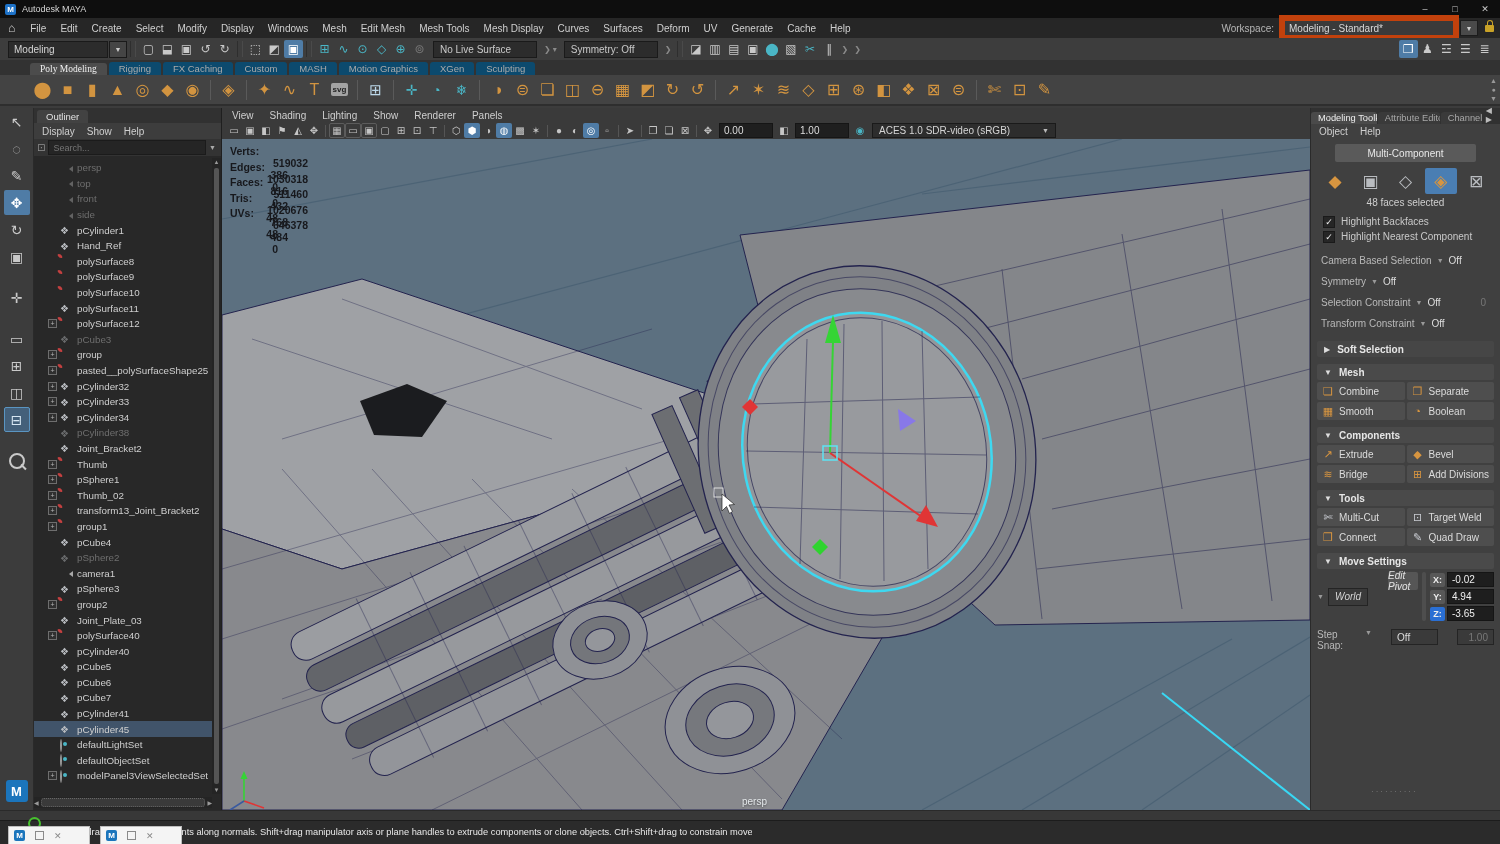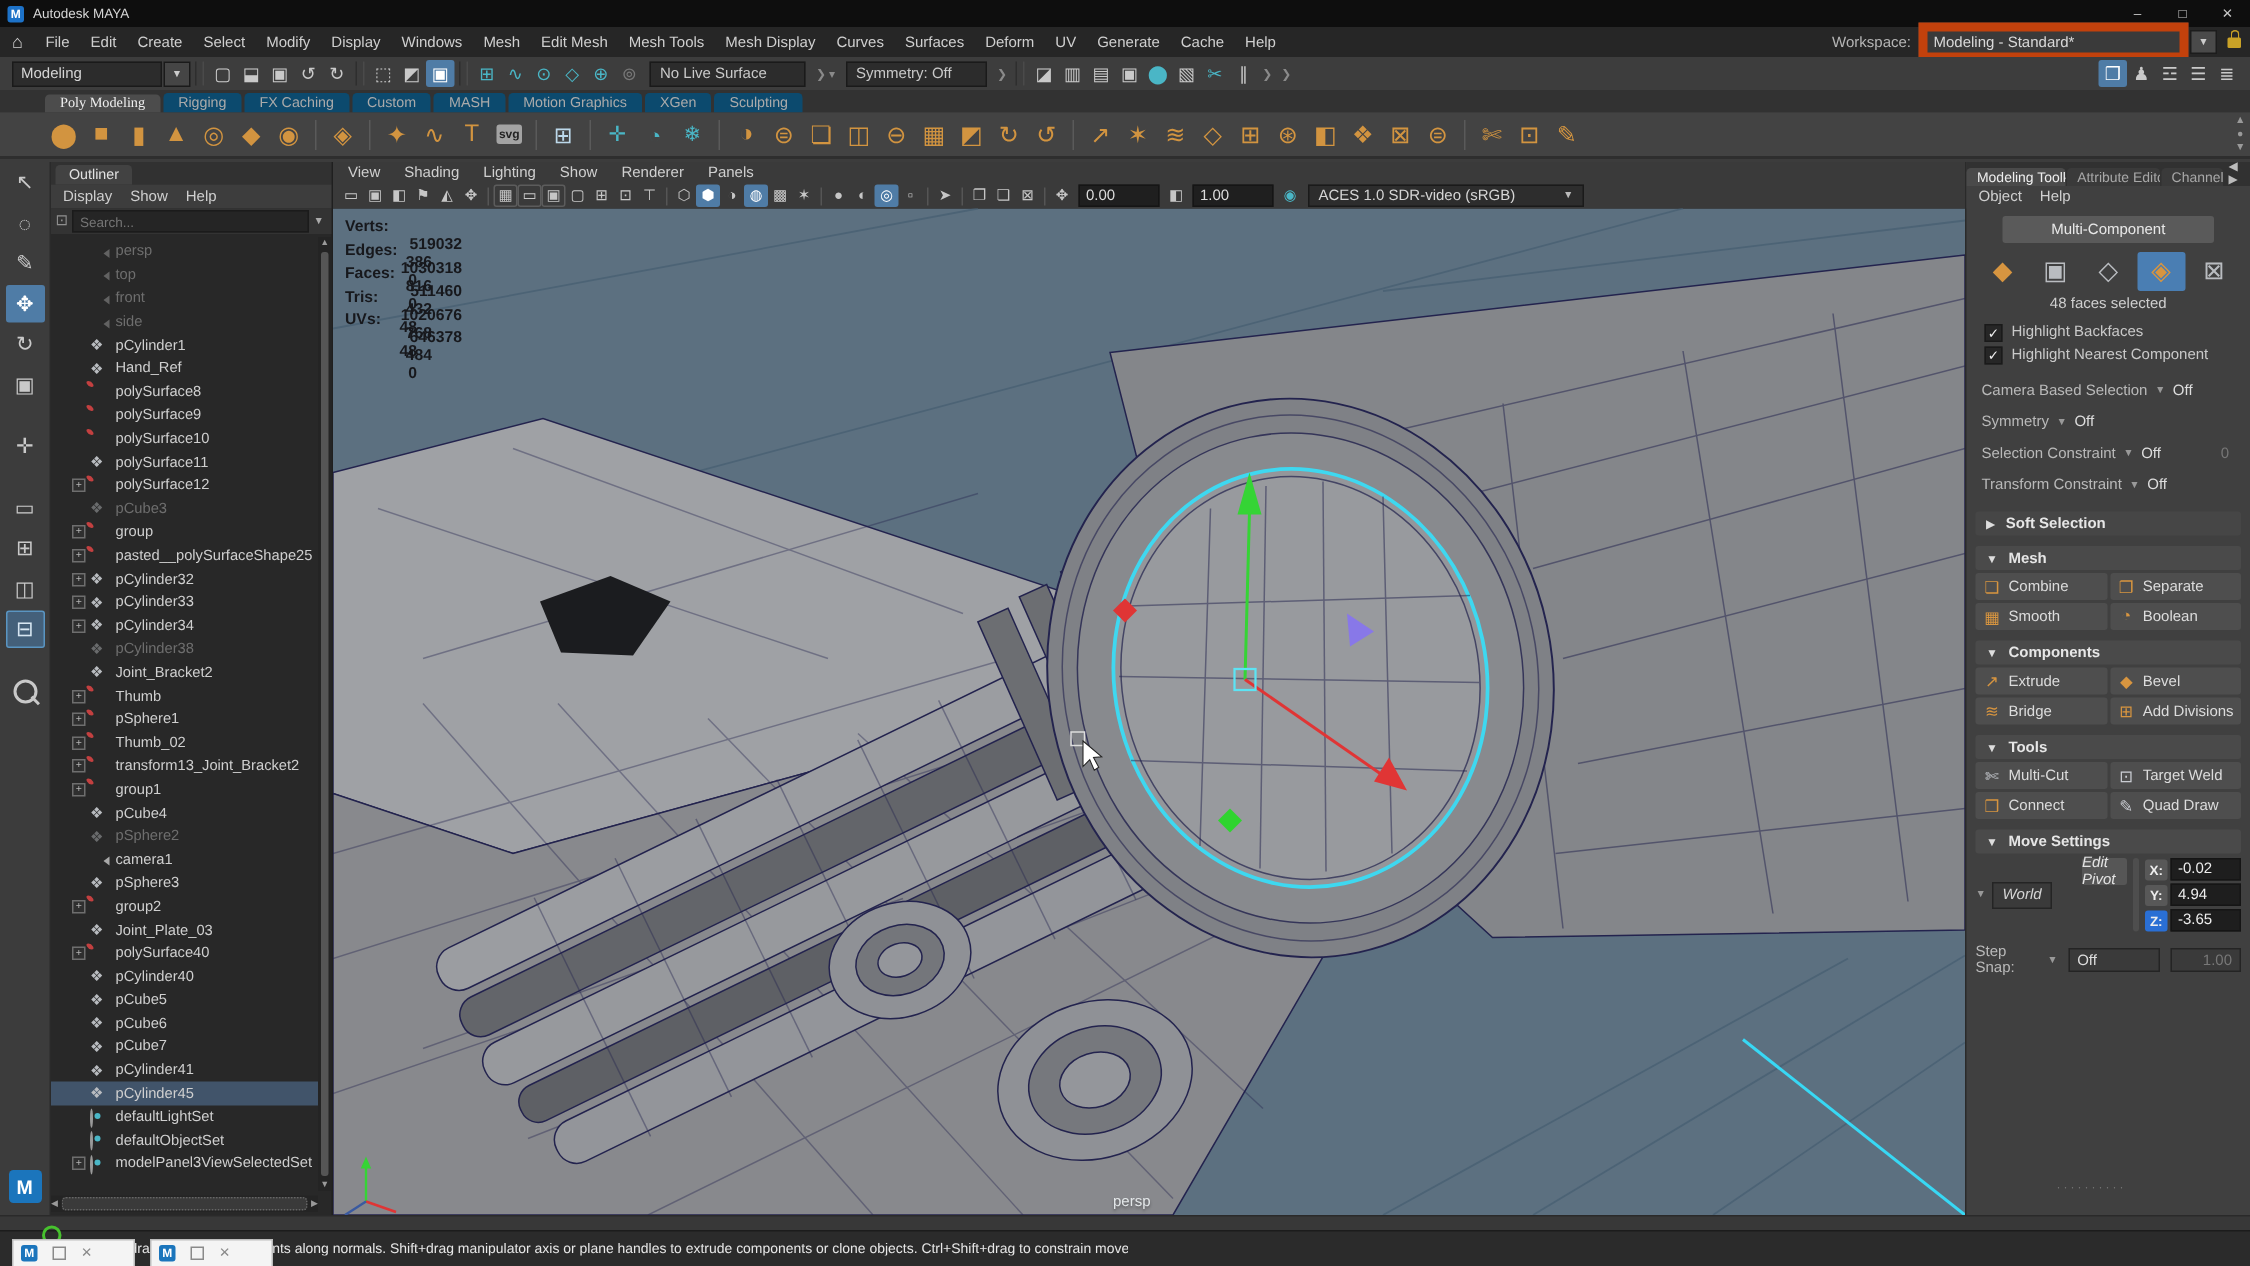--- a/index.html
+++ b/index.html
@@ -136,21 +136,21 @@
   #move-left{flex:1;display:flex;flex-direction:row;gap:20px;font-style:italic;}
   #world-row{display:flex;align-items:center;gap:4px;}
   #world-field{background:#3a3a3a;border:1px solid #242424;height:16px;flex:1;display:flex;align-items:center;padding:0 6px;color:#d5d5d5;}
   #edit-pivot{background:#565656;border-radius:2px;height:18px;display:flex;align-items:center;justify-content:center;color:#e4e4e4;}
   #move-vbar{width:4px;background:#4e4e4e;border-radius:2px;}
   #move-right{width:64px;display:flex;flex-direction:column;gap:2px;}
   .axis-row{display:flex;align-items:center;gap:2px;}
   .axis-chip{width:15px;height:14px;background:#585858;color:#eee;font-weight:bold;font-size:9px;display:flex;align-items:center;justify-content:center;border-radius:2px;}
   .axis-chip.z{background:#2a6fd4;}
   .axis-val{flex:1;background:#1e1e1e;border:1px solid #151515;height:13px;display:flex;align-items:center;padding:0 4px;color:#eee;}
-  #stepsnap-row{display:flex;align-items:center;gap:7px;margin-top:8px;color:#b9b9b9;}
+  #stepsnap-row{display:flex;gap:19px;margin-top:8px;color:#b9b9b9;}
   #stepsnap-field{background:#3a3a3a;border:1px solid #242424;height:14px;width:60px;display:flex;align-items:center;padding:0 5px;color:#ddd;}
   #stepsnap-val{margin-left:auto;background:#3a3a3a;border:1px solid #242424;height:14px;width:42px;display:flex;align-items:center;justify-content:flex-end;padding:0 5px;color:#787878;}
   #rp-grip{position:absolute;left:60px;bottom:14px;color:#777;letter-spacing:2px;font-size:8px;}
   
   #bottomstrip{left:0;top:810px;width:1500px;height:10px;background:#383838;border-top:1px solid #2a2a2a;}
   #helpbar{left:0;top:820px;width:1500px;height:24px;background:#2b2b2b;display:flex;align-items:center;border-top:1px solid #1c1c1c;box-sizing:border-box;}
   #help-text{position:absolute;left:36px;top:6px;color:#e8e8e8;font-size:9.3px;white-space:nowrap;width:716px;overflow:hidden;}
   #mel-zone{position:absolute;left:752px;top:0;height:24px;display:flex;align-items:center;}
   #mel-label{color:#d5d5d5;margin:0 8px 0 10px;font-size:9.5px;}
   #mel-input{width:248px;height:15px;background:#1e1e1e;border:1px solid #141414;}

